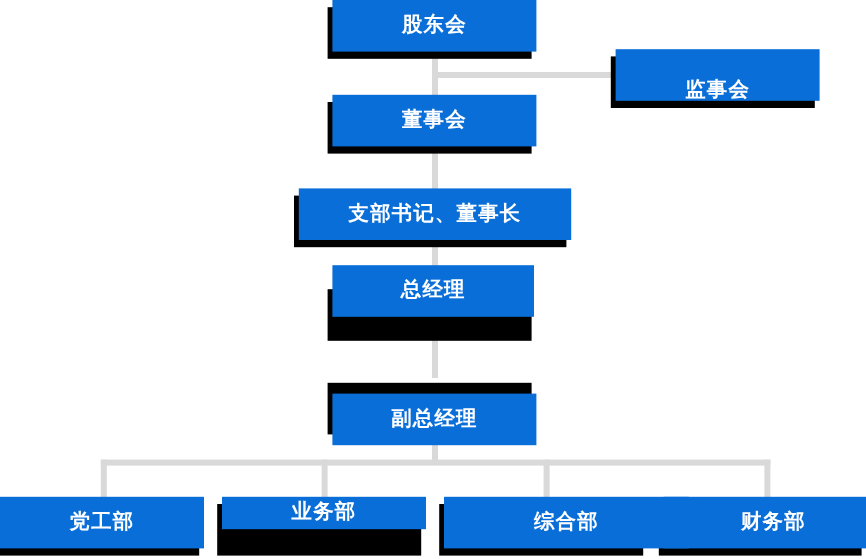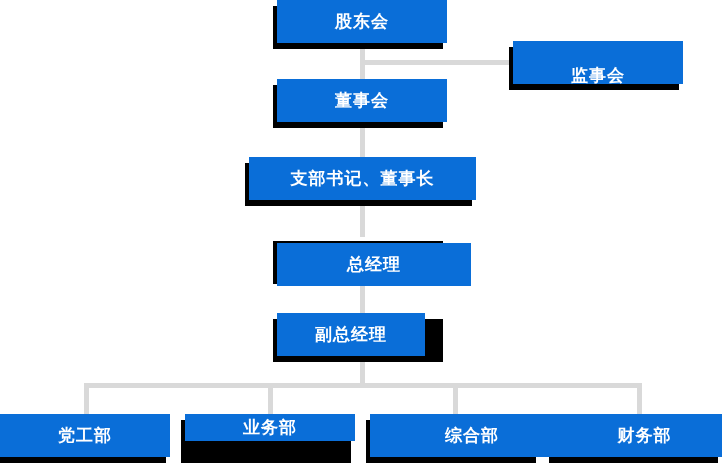--- a/index.html
+++ b/index.html
@@ -105,25 +105,25 @@
   </div>
 
   <div class="node" style="left:249px; top:157px; width:227px; height:43px;">
     <span class="node-label">支部书记、董事长</span>
   </div>
 
   <div class="node" style="left:277px; top:79px; width:170px; height:43px;">
     <span class="node-label">董事会</span>
   </div>
 
-  <div class="node" style="left:277px; top:243px; width:194px; height:43px;">
+  <div class="node" style="left:277px; top:221px; width:168px; height:43px;">
     <span class="node-label">总经理</span>
   </div>
 
-  <div class="node" style="left:277px; top:313px; width:148px; height:43px;">
+  <div class="node" style="left:277px; top:328px; width:170px; height:43px;">
     <span class="node-label">副总经理</span>
   </div>
 
   <div class="node" style="left:0px; top:414px; width:170px; height:43px;justify-content:center;">
     <span class="node-label">党工部</span>
   </div>
 
   <div class="node" style="left:185px; top:414px; width:170px; height:27px;">
     <span class="node-label">业务部</span>
   </div>

